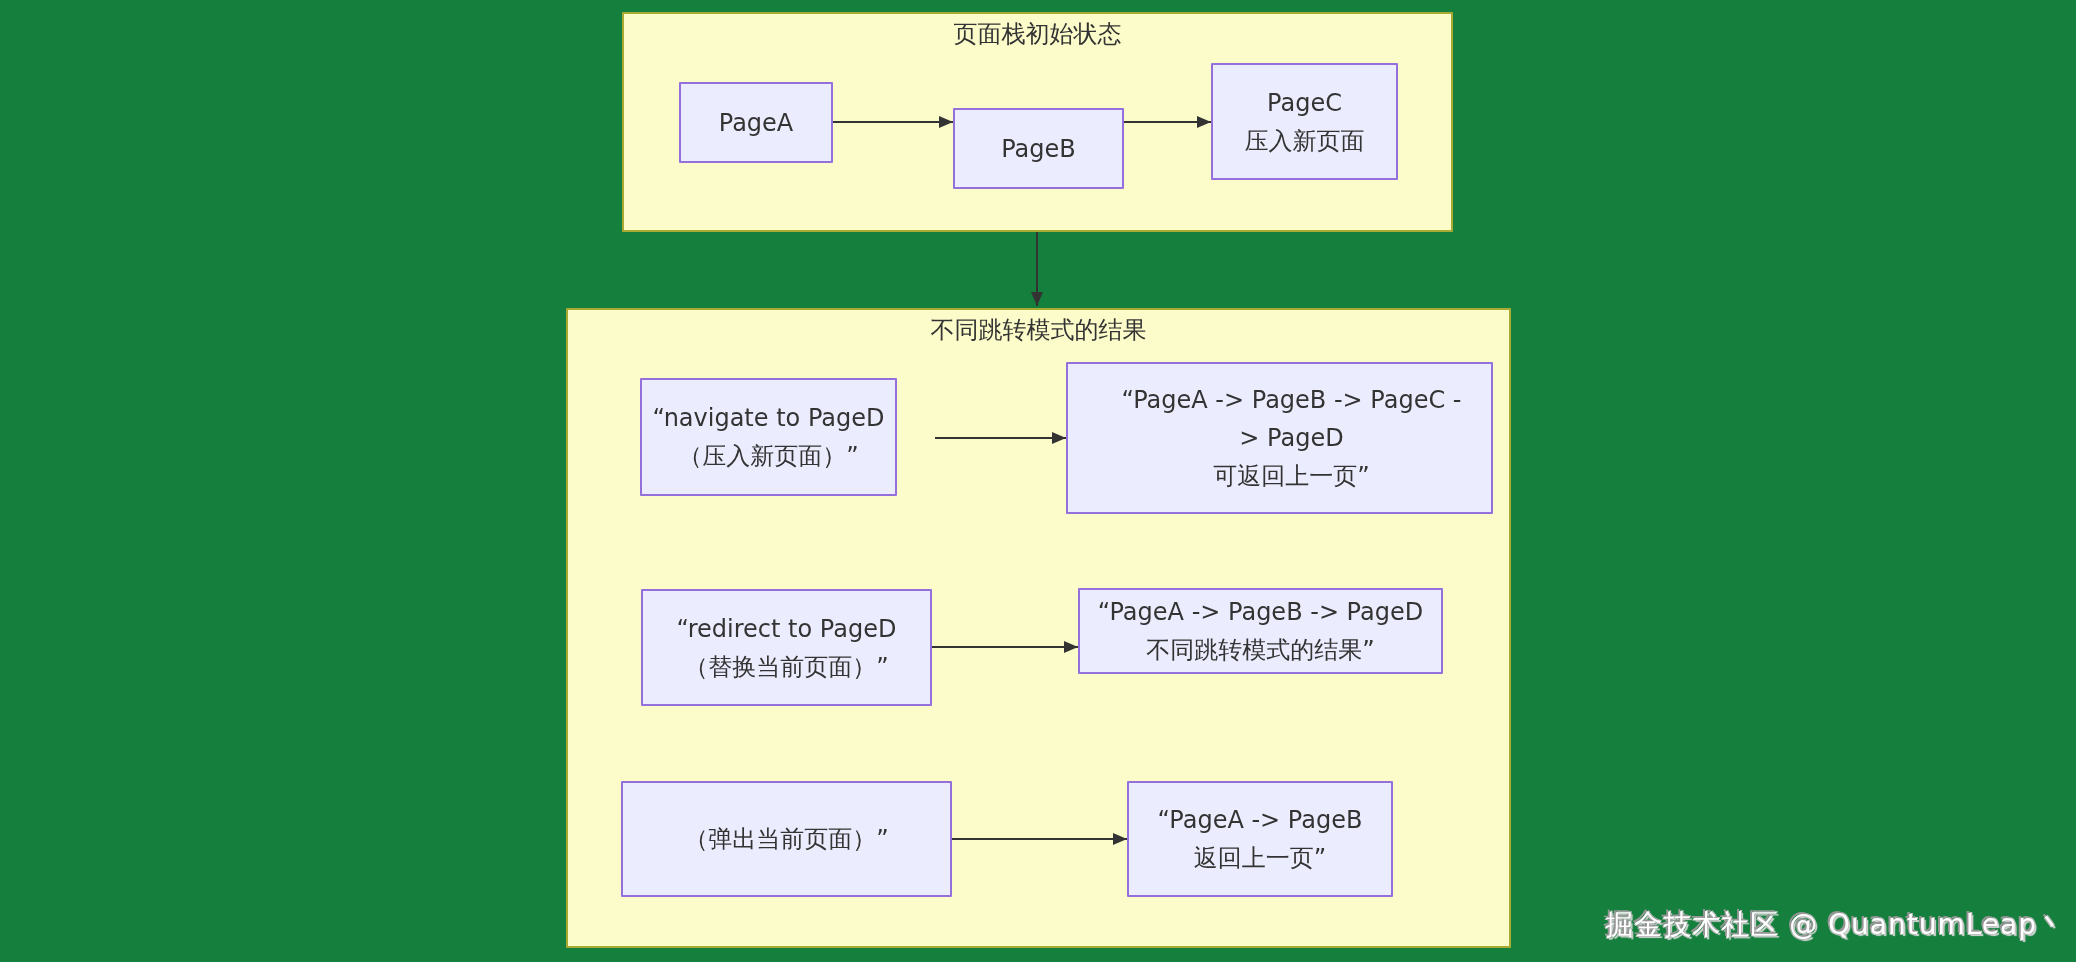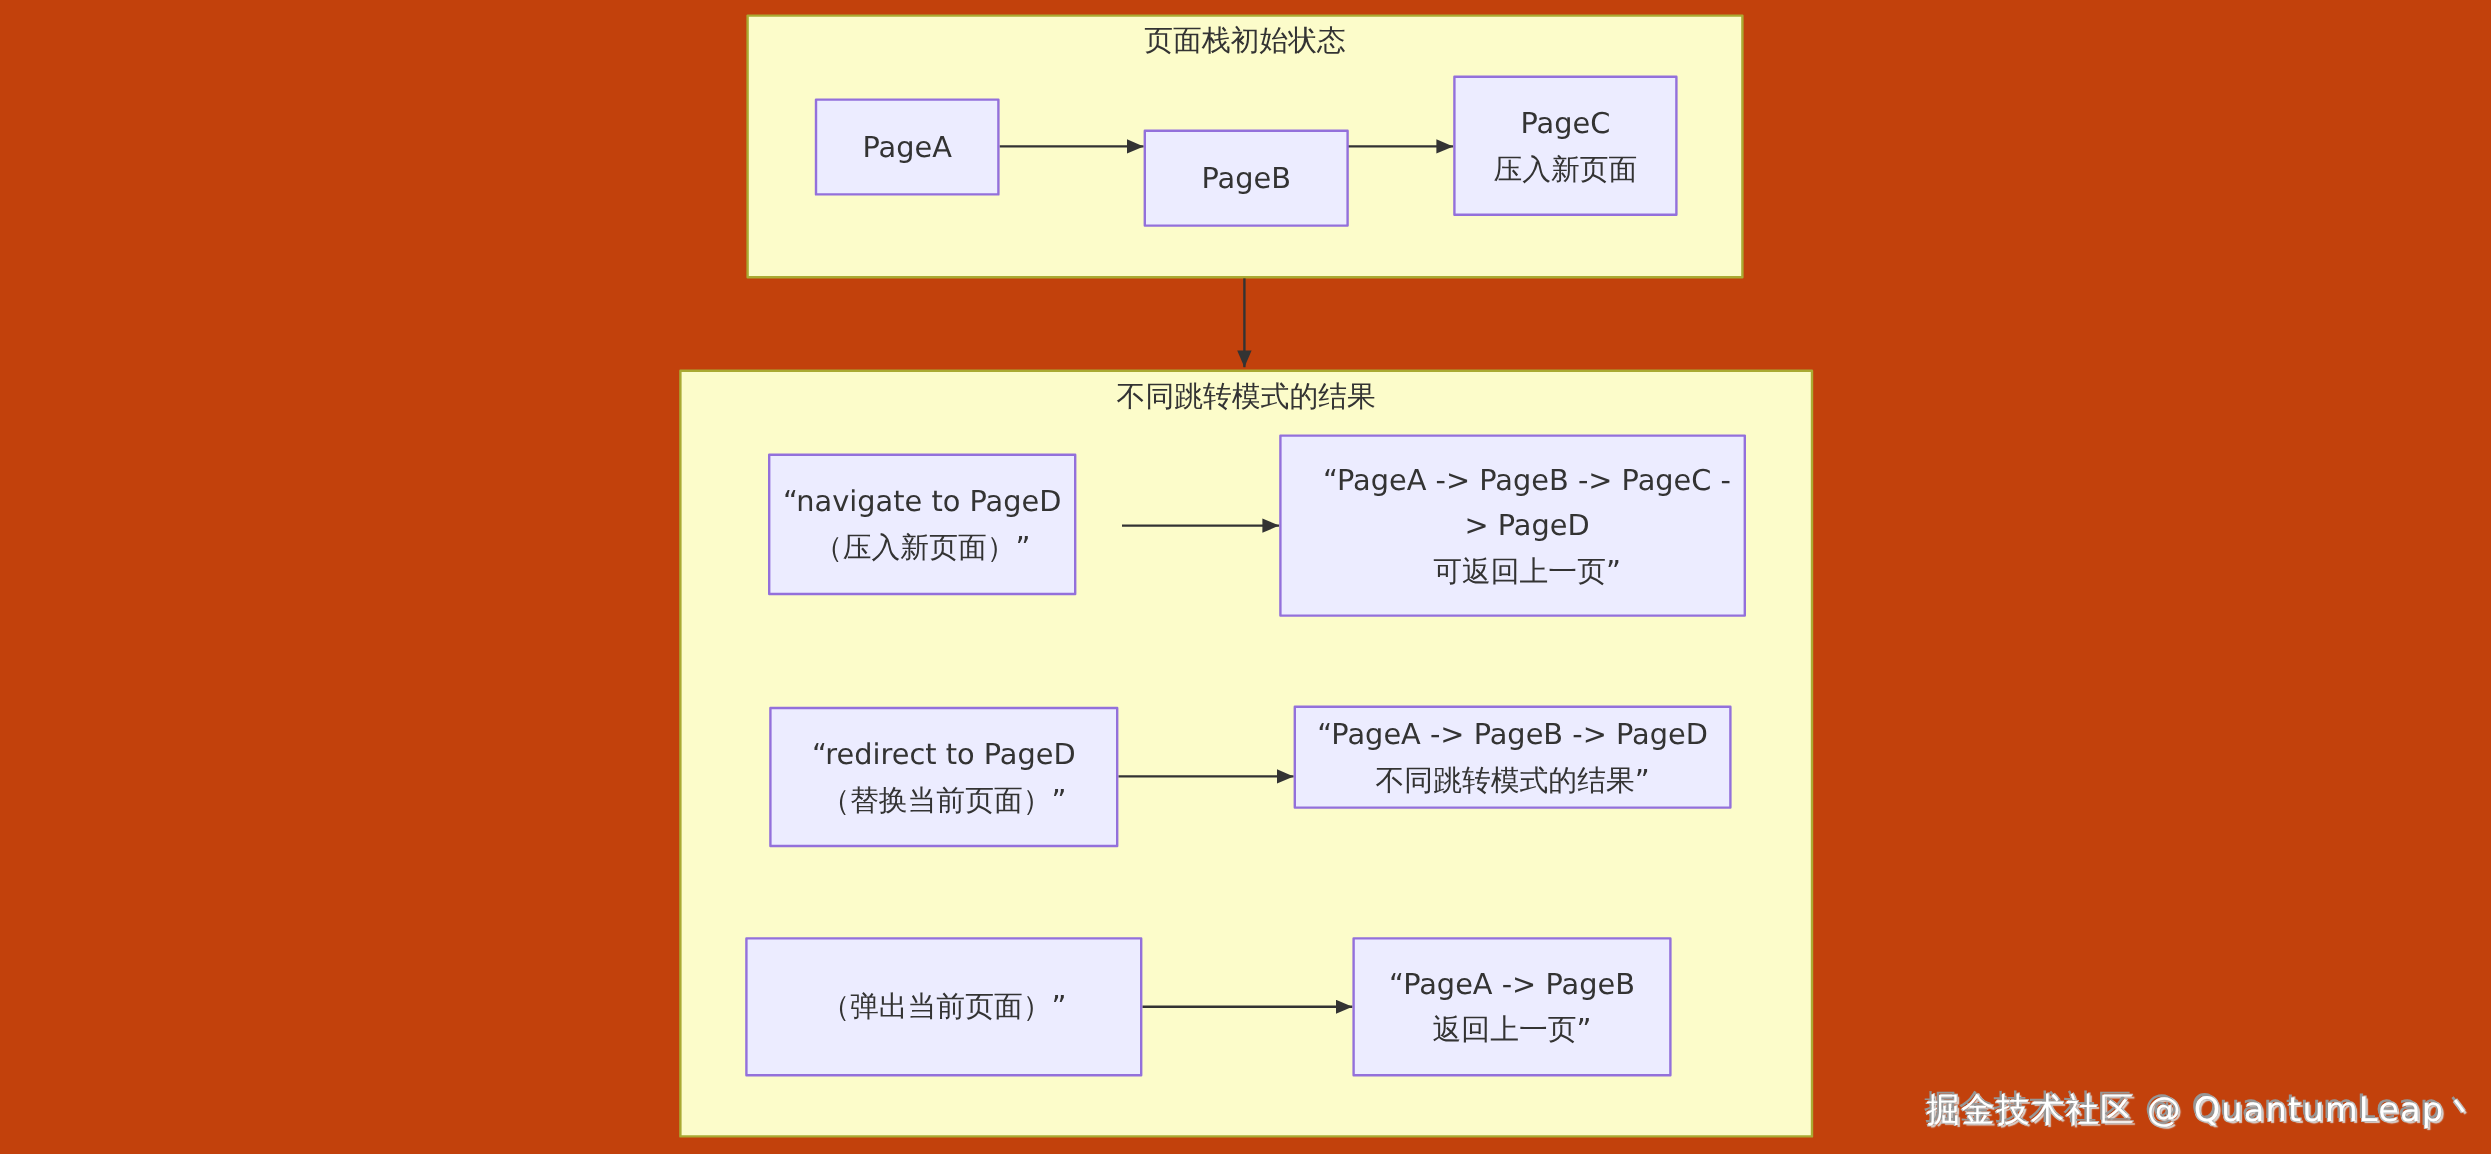--- a/index.html
+++ b/index.html
@@ -1,20 +1,20 @@
 <!DOCTYPE html>
 <html style="--cluster-fill: #fcfcca; --cluster-border: #a9aa33; --node-fill: #ECECFF; --node-border: #9370DB; --arrow: #333333; --text: #333333;"><head>
 <meta charset="utf-8">
 <style>
   html, body { margin: 0; padding: 0; background: #ffffff; }
   .canvas {
     position: relative;
     width: 2076px;
     height: 962px;
-    background: #c2410c;
+    background: #15803d;
     font-family: "DejaVu Sans", "Liberation Sans", sans-serif;
     color: var(--text, #333333);
     overflow: hidden;
   }
   .cluster {
     position: absolute;
     background: var(--cluster-fill, #fdfdca);
     border: 2px solid var(--cluster-border, #aaaa33);
     box-sizing: border-box;
     border-radius: 1px;
@@ -109,21 +109,21 @@
   <div class="node" style="left:1211px; top:63px; width:187px; height:117px;">
     <span>PageC</span>
     <span>压入新页面</span>
   </div>
 
   <div class="node" style="left:640px; top:378px; width:257px; height:118px;">
     <span>“navigate to PageD</span>
     <span>（压入新页面）”</span>
   </div>
 
-  <div class="node" style="left:1066px; top:362px; width:389px; height:152px;padding-left:32px;">
+  <div class="node" style="left:1066px; top:362px; width:427px; height:152px;padding-left:32px;">
     <span>“PageA -&gt; PageB -&gt; PageC -</span>
     <span>&gt; PageD</span>
     <span>可返回上一页”</span>
   </div>
 
   <div class="node" style="left:641px; top:589px; width:291px; height:117px;">
     <span>“redirect to PageD</span>
     <span>（替换当前页面）”</span>
   </div>
 

